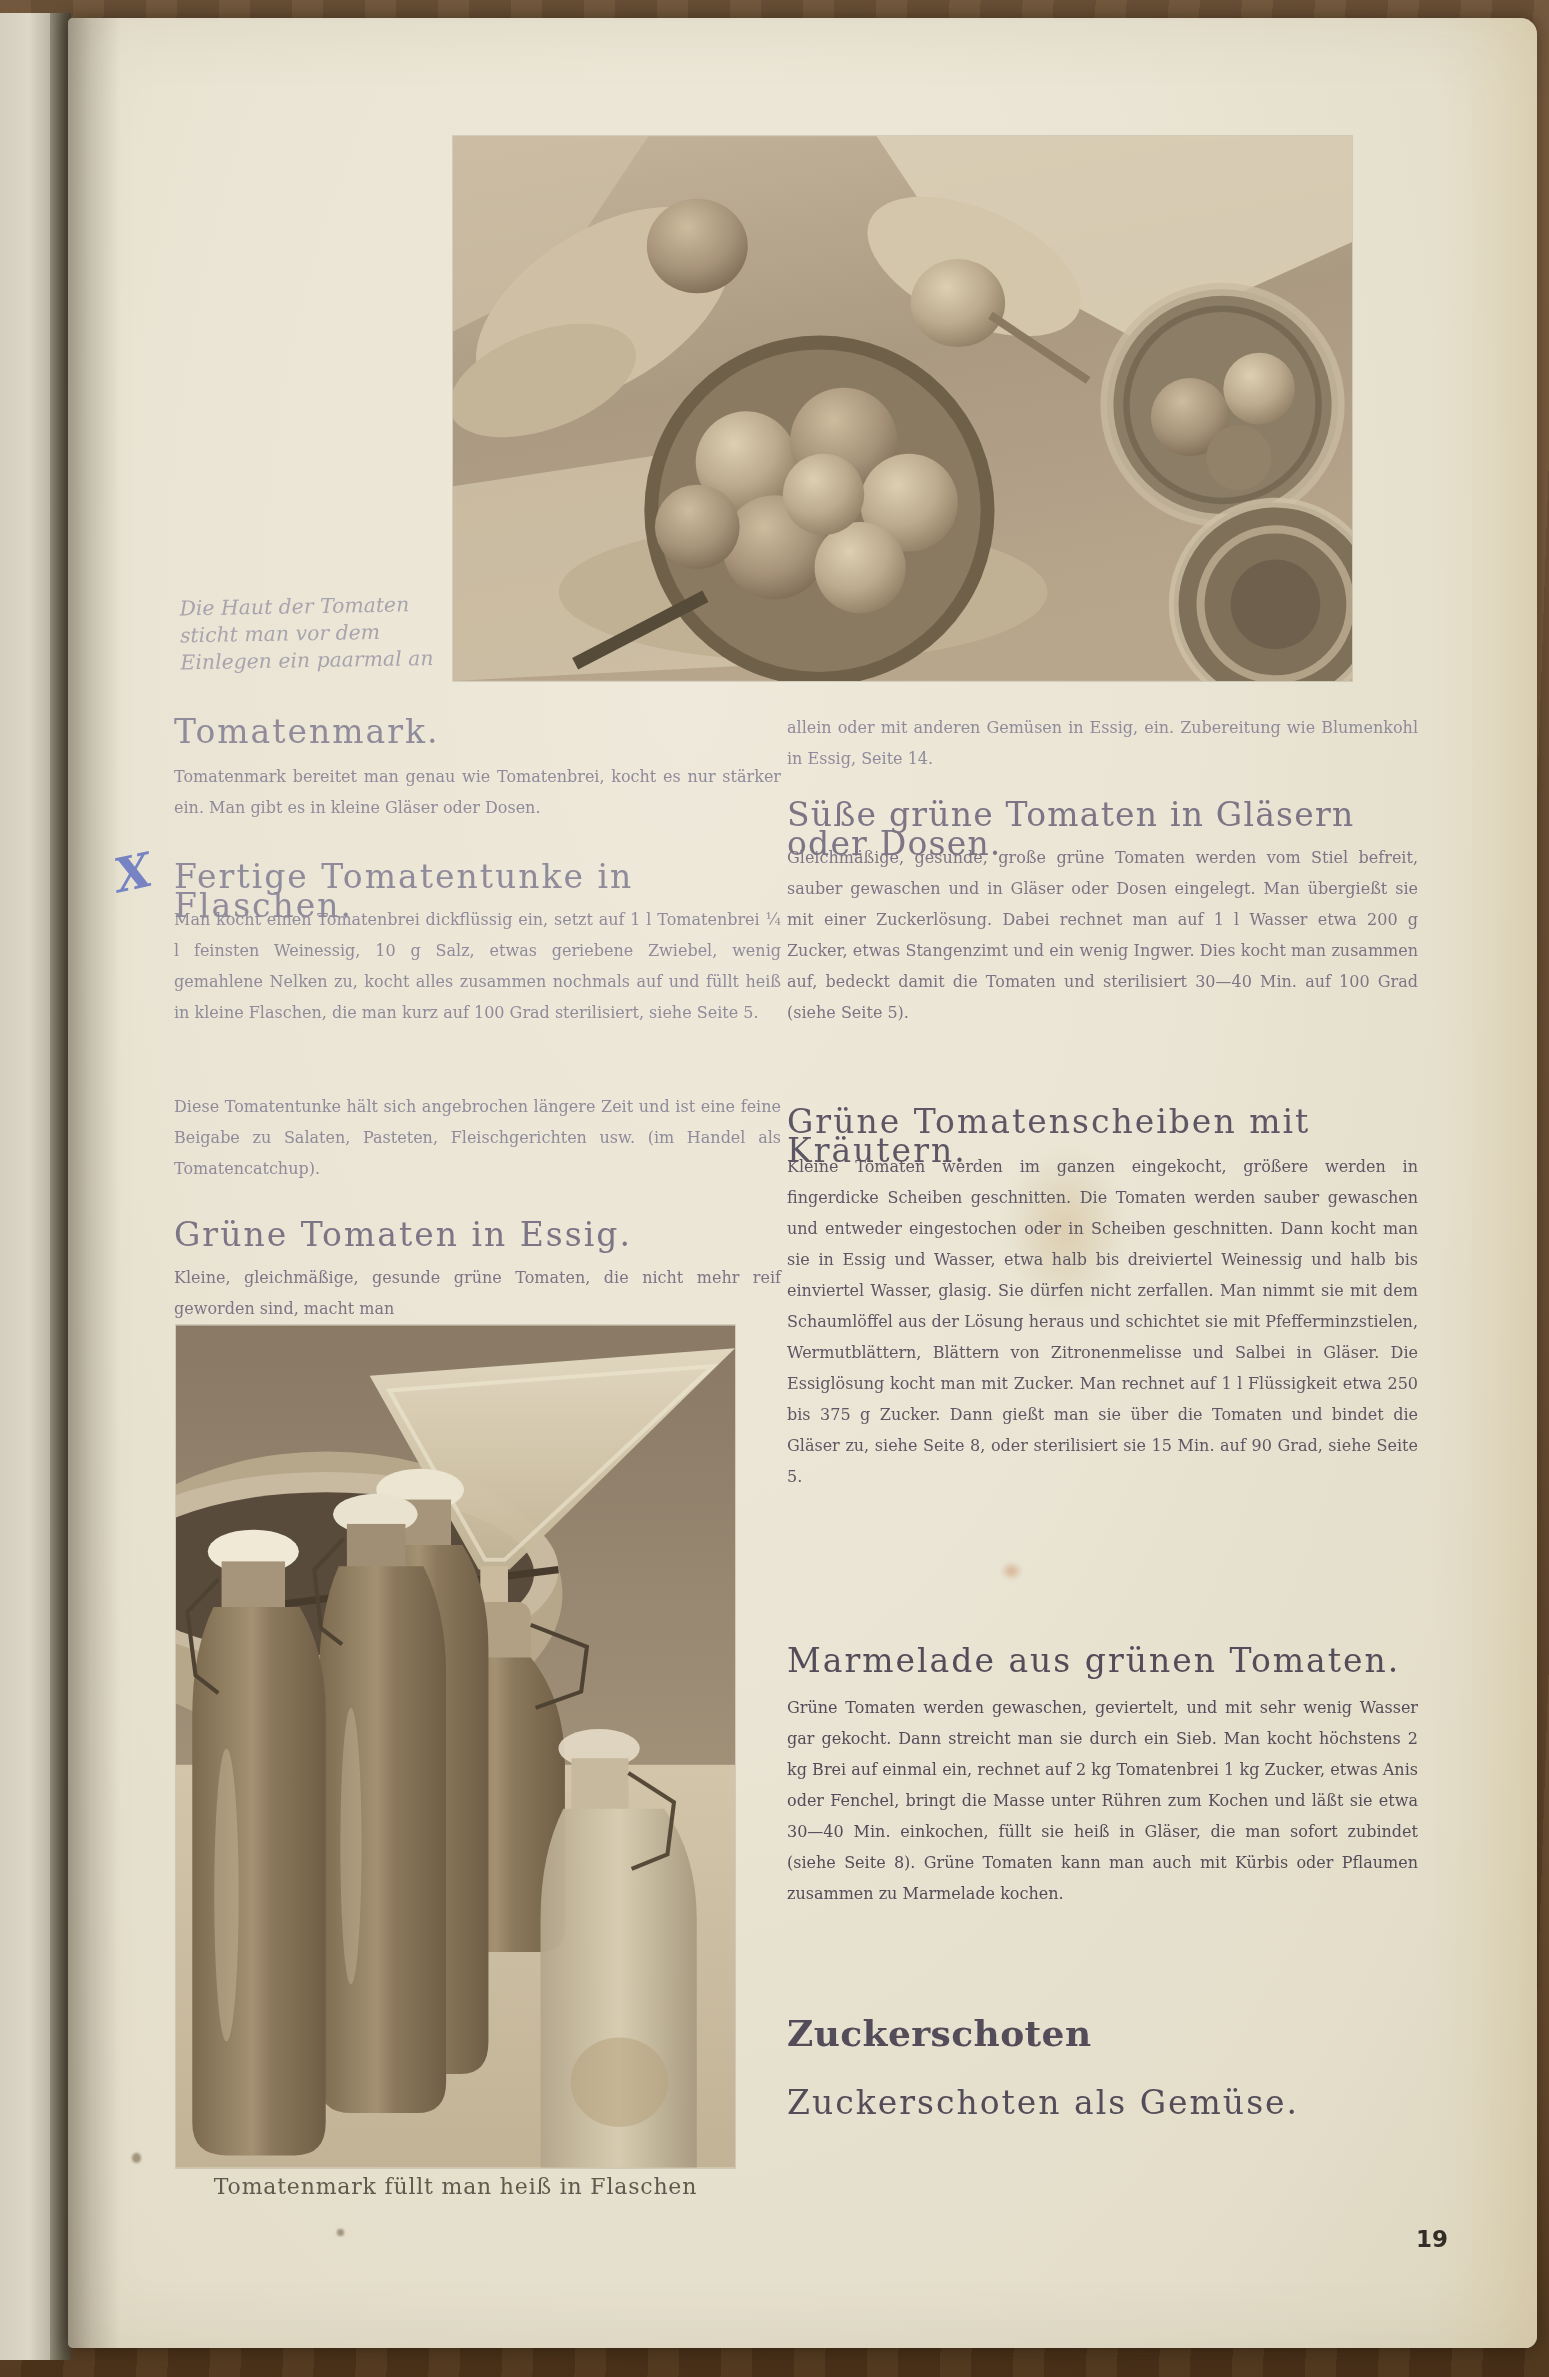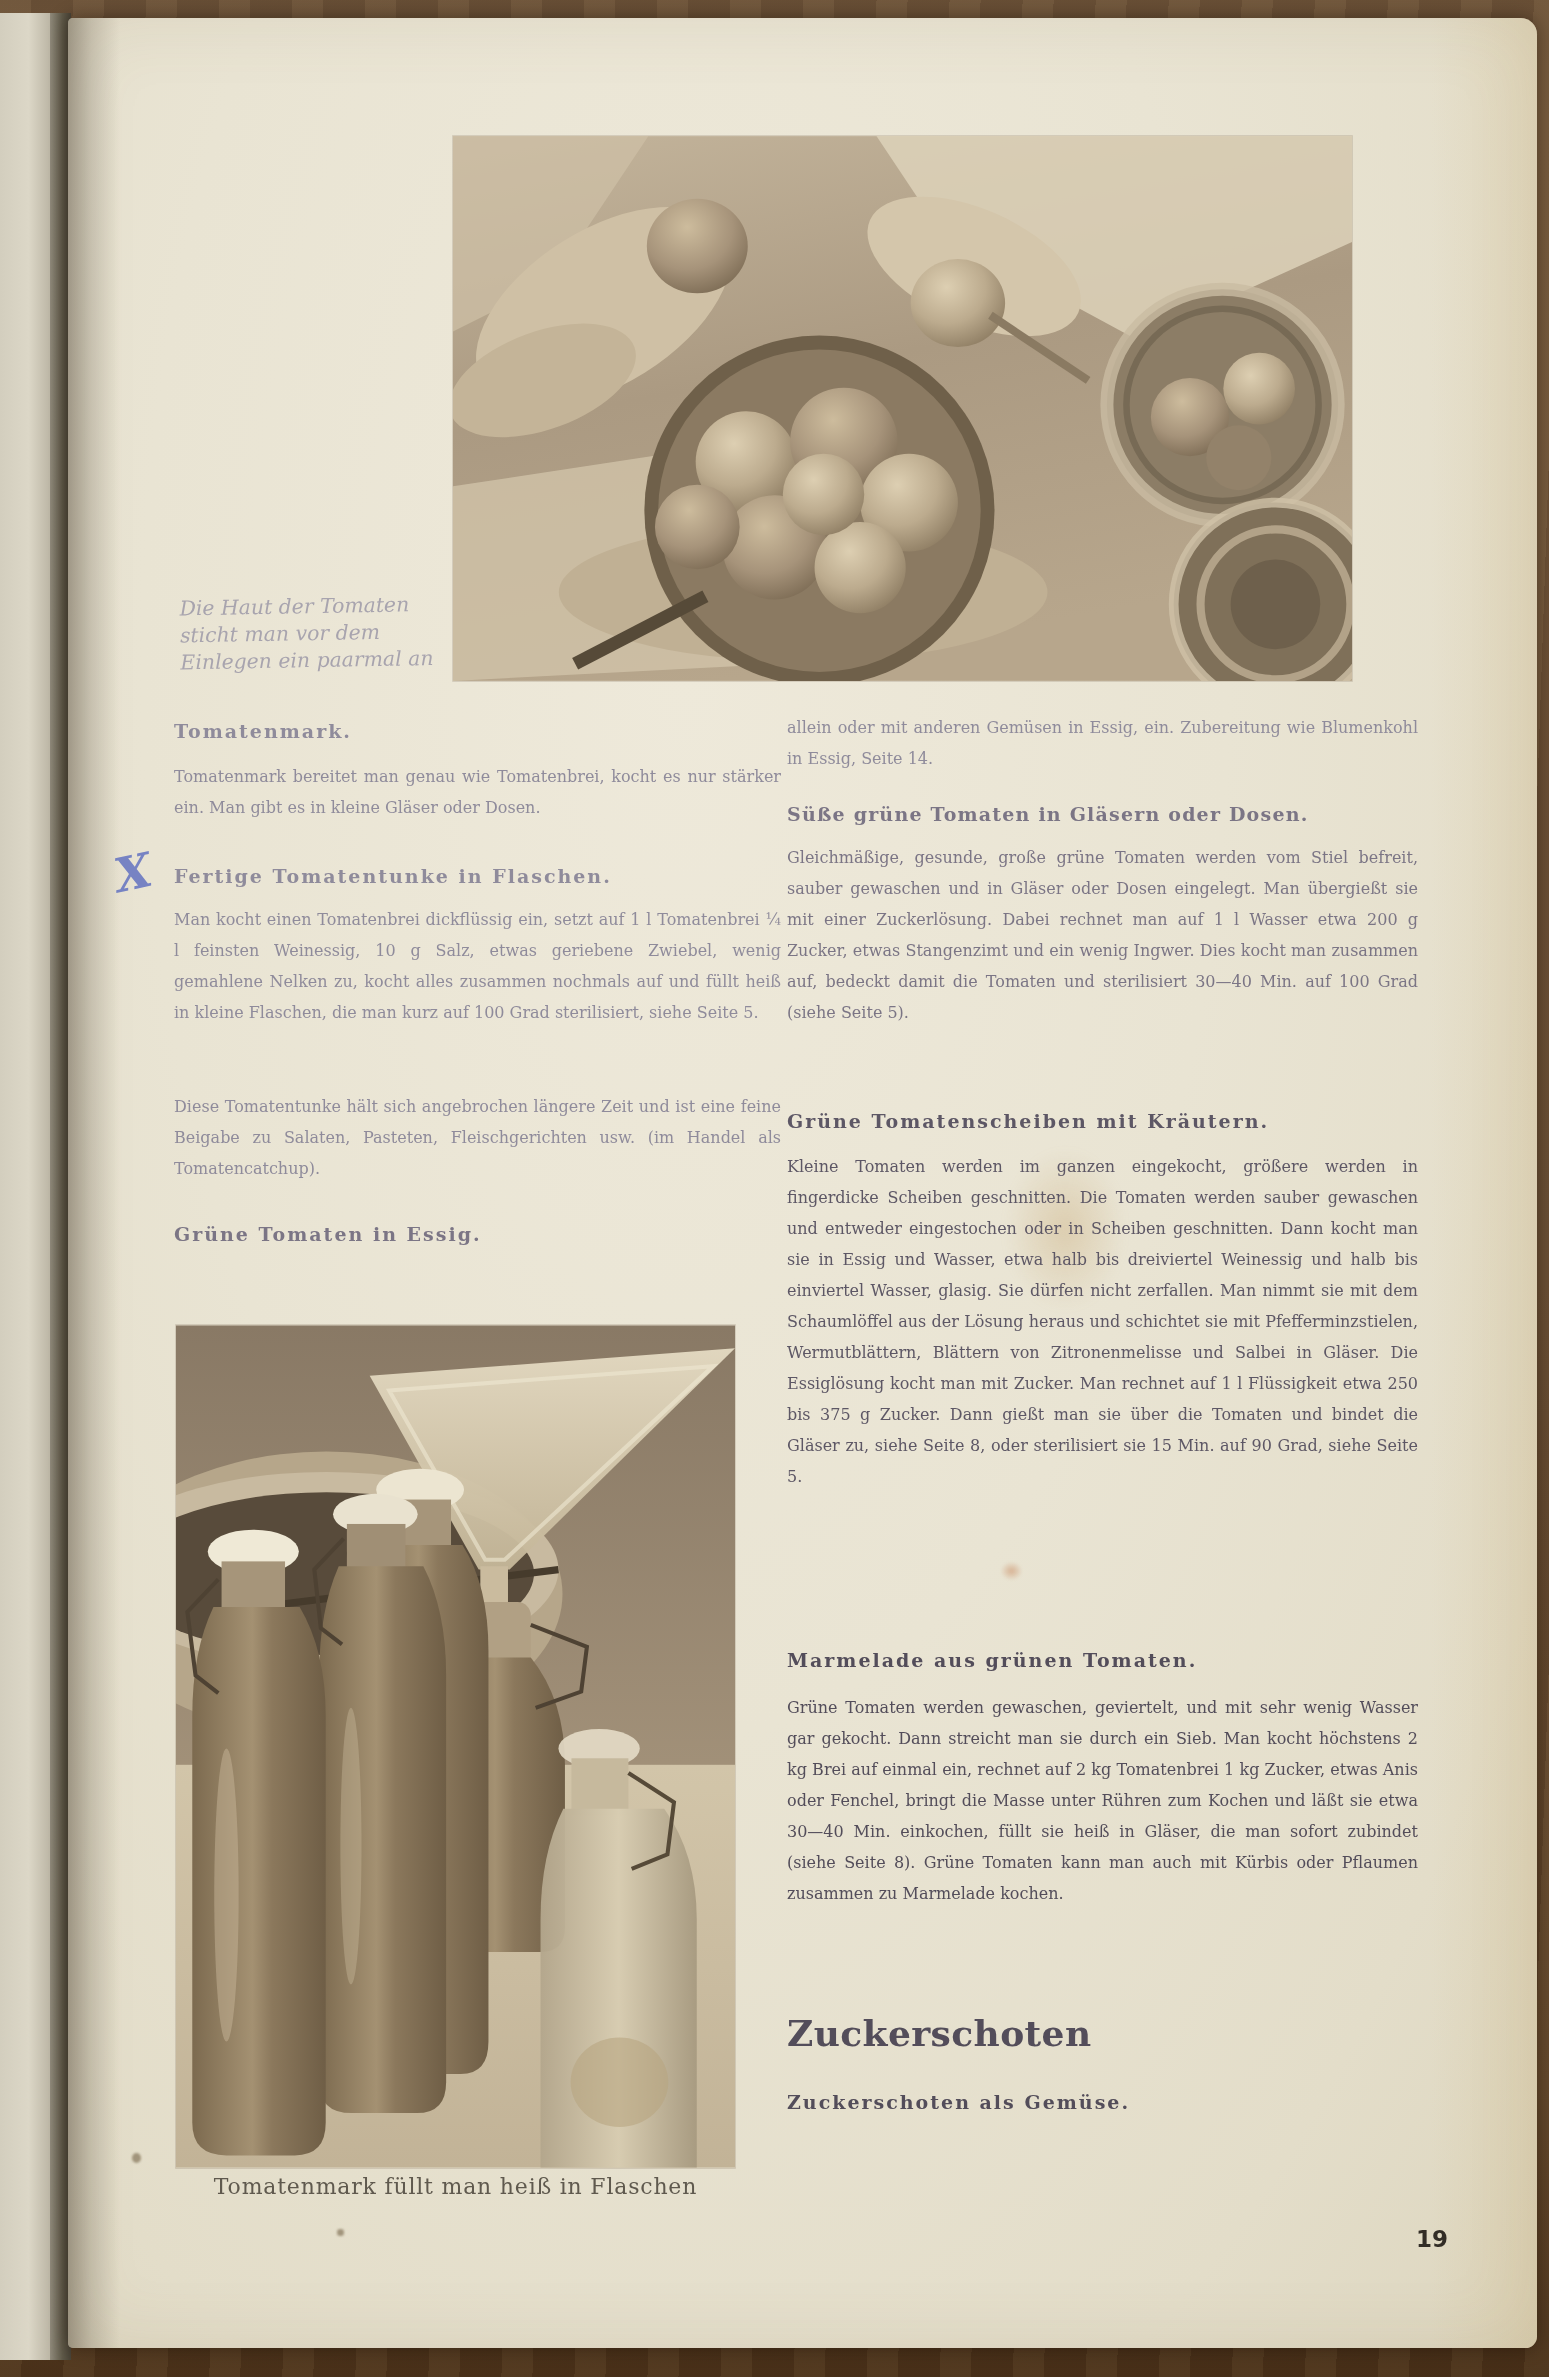--- a/index.html
+++ b/index.html
@@ -22,21 +22,21 @@
     background:radial-gradient(ellipse at 42% 28%, #eee9da 0%, #e9e4d3 45%, #e3ddc9 80%, #ddd6bf 100%);
     border-radius:4.9px 16.3px 11.4px 4.9px;
     box-shadow:0 0 18px rgba(20,10,0,.45), inset 0 0 73px rgba(120,100,60,.12);padding-left:12px;}
   .gutter-shadow{position:absolute;left:0;top:0;width:52px;height:100%;border-radius:4.9px 0 0 4.9px;
     background:linear-gradient(90deg,rgba(70,60,45,.42) 0%,rgba(70,60,45,.18) 45%,rgba(70,60,45,0) 100%);}
   .age-right{position:absolute;right:0;top:0;width:106px;height:100%;border-radius:0 16.3px 11.4px 0;
     background:linear-gradient(270deg,rgba(205,178,120,.22),rgba(205,178,120,0));}
 
   .abs{position:absolute;}
   .col-text{font-size:16px;line-height:31px;text-align:justify;}
-  .h3{font-size:19px;line-height:29px;font-weight:bold;letter-spacing:2px;}
+  .h3{font-size:33px;line-height:29px;font-weight:normal;letter-spacing:2px;}
   .ls1{letter-spacing:1px;}
   .h2{font-size:36px;line-height:39px;font-weight:bold;letter-spacing:0.4px;}
   .ink-faint{color:#8f8b9b;}
   .ink-mid{color:#7b7585;}
   .ink-dark{color:#5d5765;}
   .ink-darker{color:#534d5a;}
   .caption-top{font-size:20.4px;line-height:27px;font-style:italic;color:#9d99a8;opacity:.85;
     transform:rotate(-1deg);}
   .caption-bottom{font-size:22px;line-height:26px;color:#5f594e;letter-spacing:0.8px;text-align:center;}
   .page-number{font-family:"DejaVu Sans",sans-serif;font-weight:bold;font-size:23px;color:#322d26;}
@@ -132,20 +132,21 @@
   <div class="abs h3 ink-faint" style="left:106px;top:699px;width:607px;">Tomatenmark.</div>
   <div class="abs col-text ink-faint" style="left:106px;top:743px;width:607px;">Tomatenmark bereitet man genau wie Tomatenbrei, kocht es nur stärker ein. Man gibt es in kleine Gläser oder Dosen.</div>
 
   <div class="abs margin-x" style="left:47px;top:827px;">X</div>
 
   <div class="abs h3 ink-faint" style="left:106px;top:844px;width:607px;">Fertige Tomatentunke in Flaschen.</div>
   <div class="abs col-text ink-faint" style="left:106px;top:886px;width:607px;">Man kocht einen Tomatenbrei dickflüssig ein, setzt auf 1 l Tomatenbrei ¼ l feinsten Weinessig, 10 g Salz, etwas geriebene Zwiebel, wenig gemahlene Nelken zu, kocht alles zusammen nochmals auf und füllt heiß in kleine Flaschen, die man kurz auf 100 Grad sterilisiert, siehe Seite 5.</div>
   <div class="abs col-text ink-faint" style="left:106px;top:1073px;width:607px;">Diese Tomatentunke hält sich angebrochen längere Zeit und ist eine feine Beigabe zu Salaten, Pasteten, Fleischgerichten usw. (im Handel als Tomatencatchup).</div>
 
   <div class="abs h3 ink-mid" style="left:106px;top:1202px;width:607px;">Grüne Tomaten in Essig.</div>
+  <div class="abs col-text ink-mid" style="left:106px;top:1244px;width:607px;">Kleine, gleichmäßige, gesunde grüne Tomaten, die nicht mehr reif geworden sind, macht man</div>
 
   <svg class="abs photo photo-frame" style="left:108px;top:1307px;" width="559" height="843" viewBox="0 0 687 1035">
     <defs>
       <linearGradient id="wall" x1="0" y1="0" x2="0" y2="1">
         <stop offset="0%" stop-color="#897965"></stop>
           <stop offset="100%" stop-color="#a29179"></stop>
       </linearGradient>
       <linearGradient id="table2" x1="0" y1="0" x2="0" y2="1">
         <stop offset="0%" stop-color="#d2c5a9"></stop>
           <stop offset="100%" stop-color="#c2b397"></stop>

